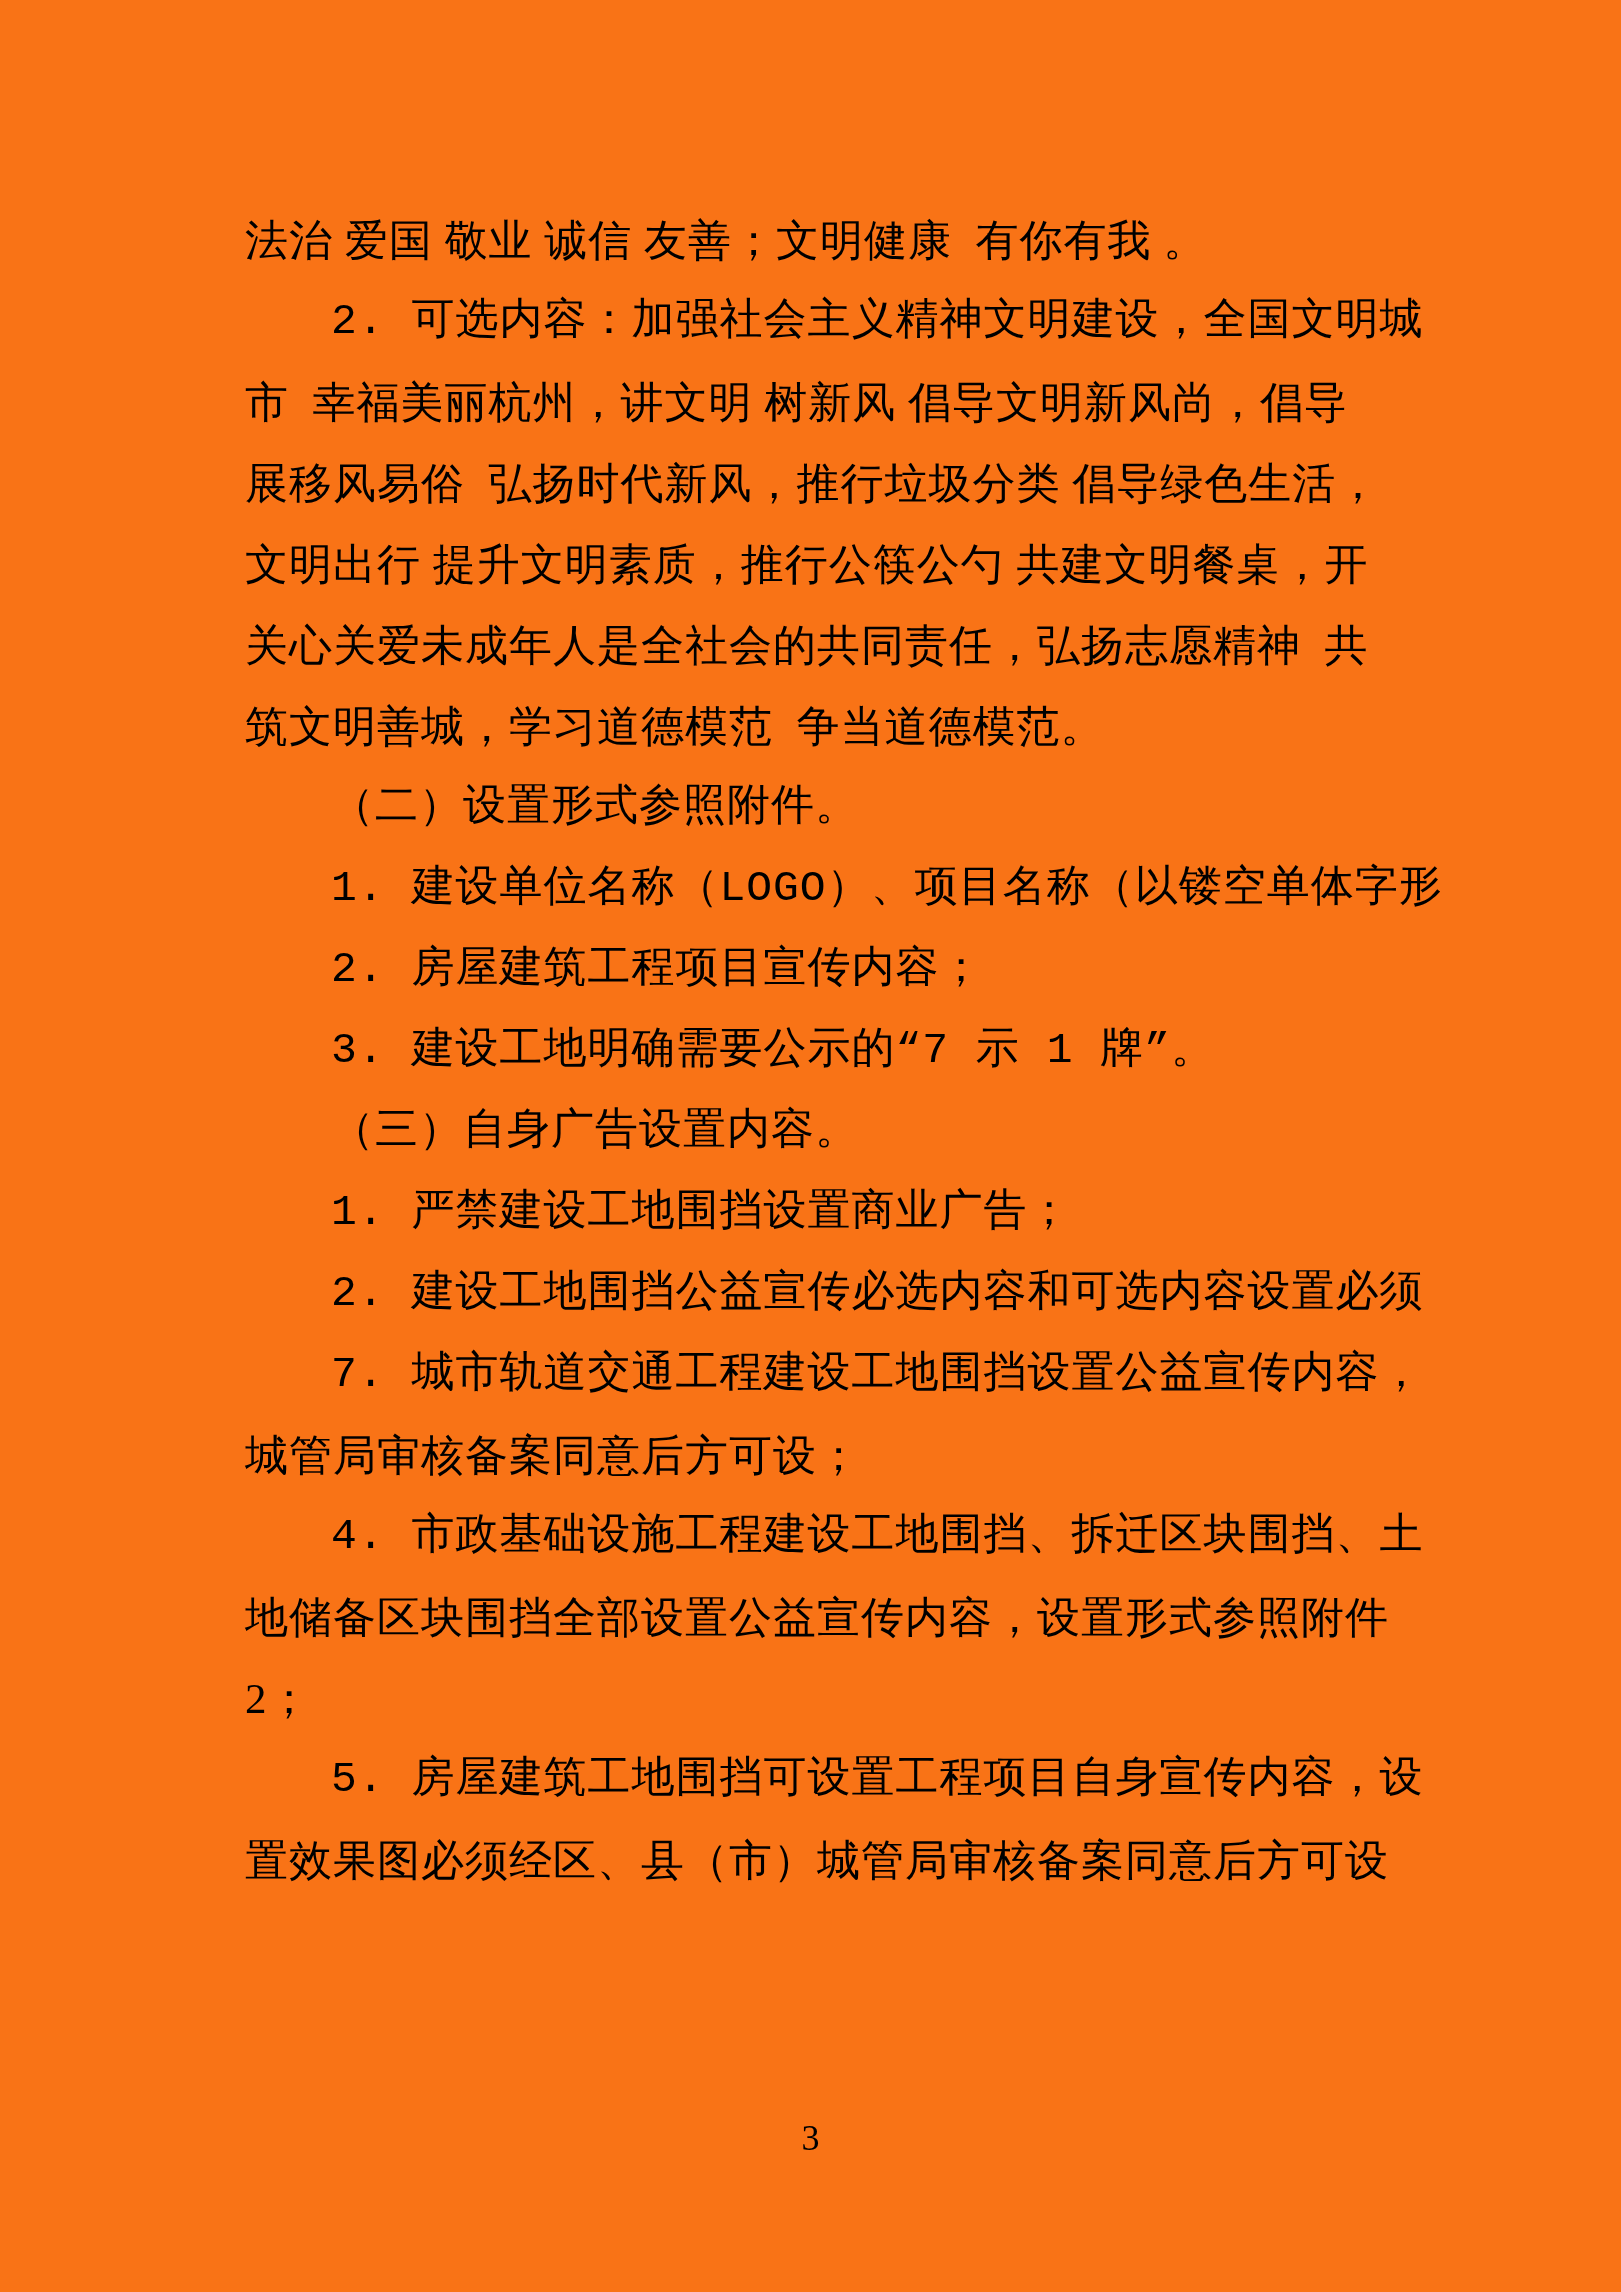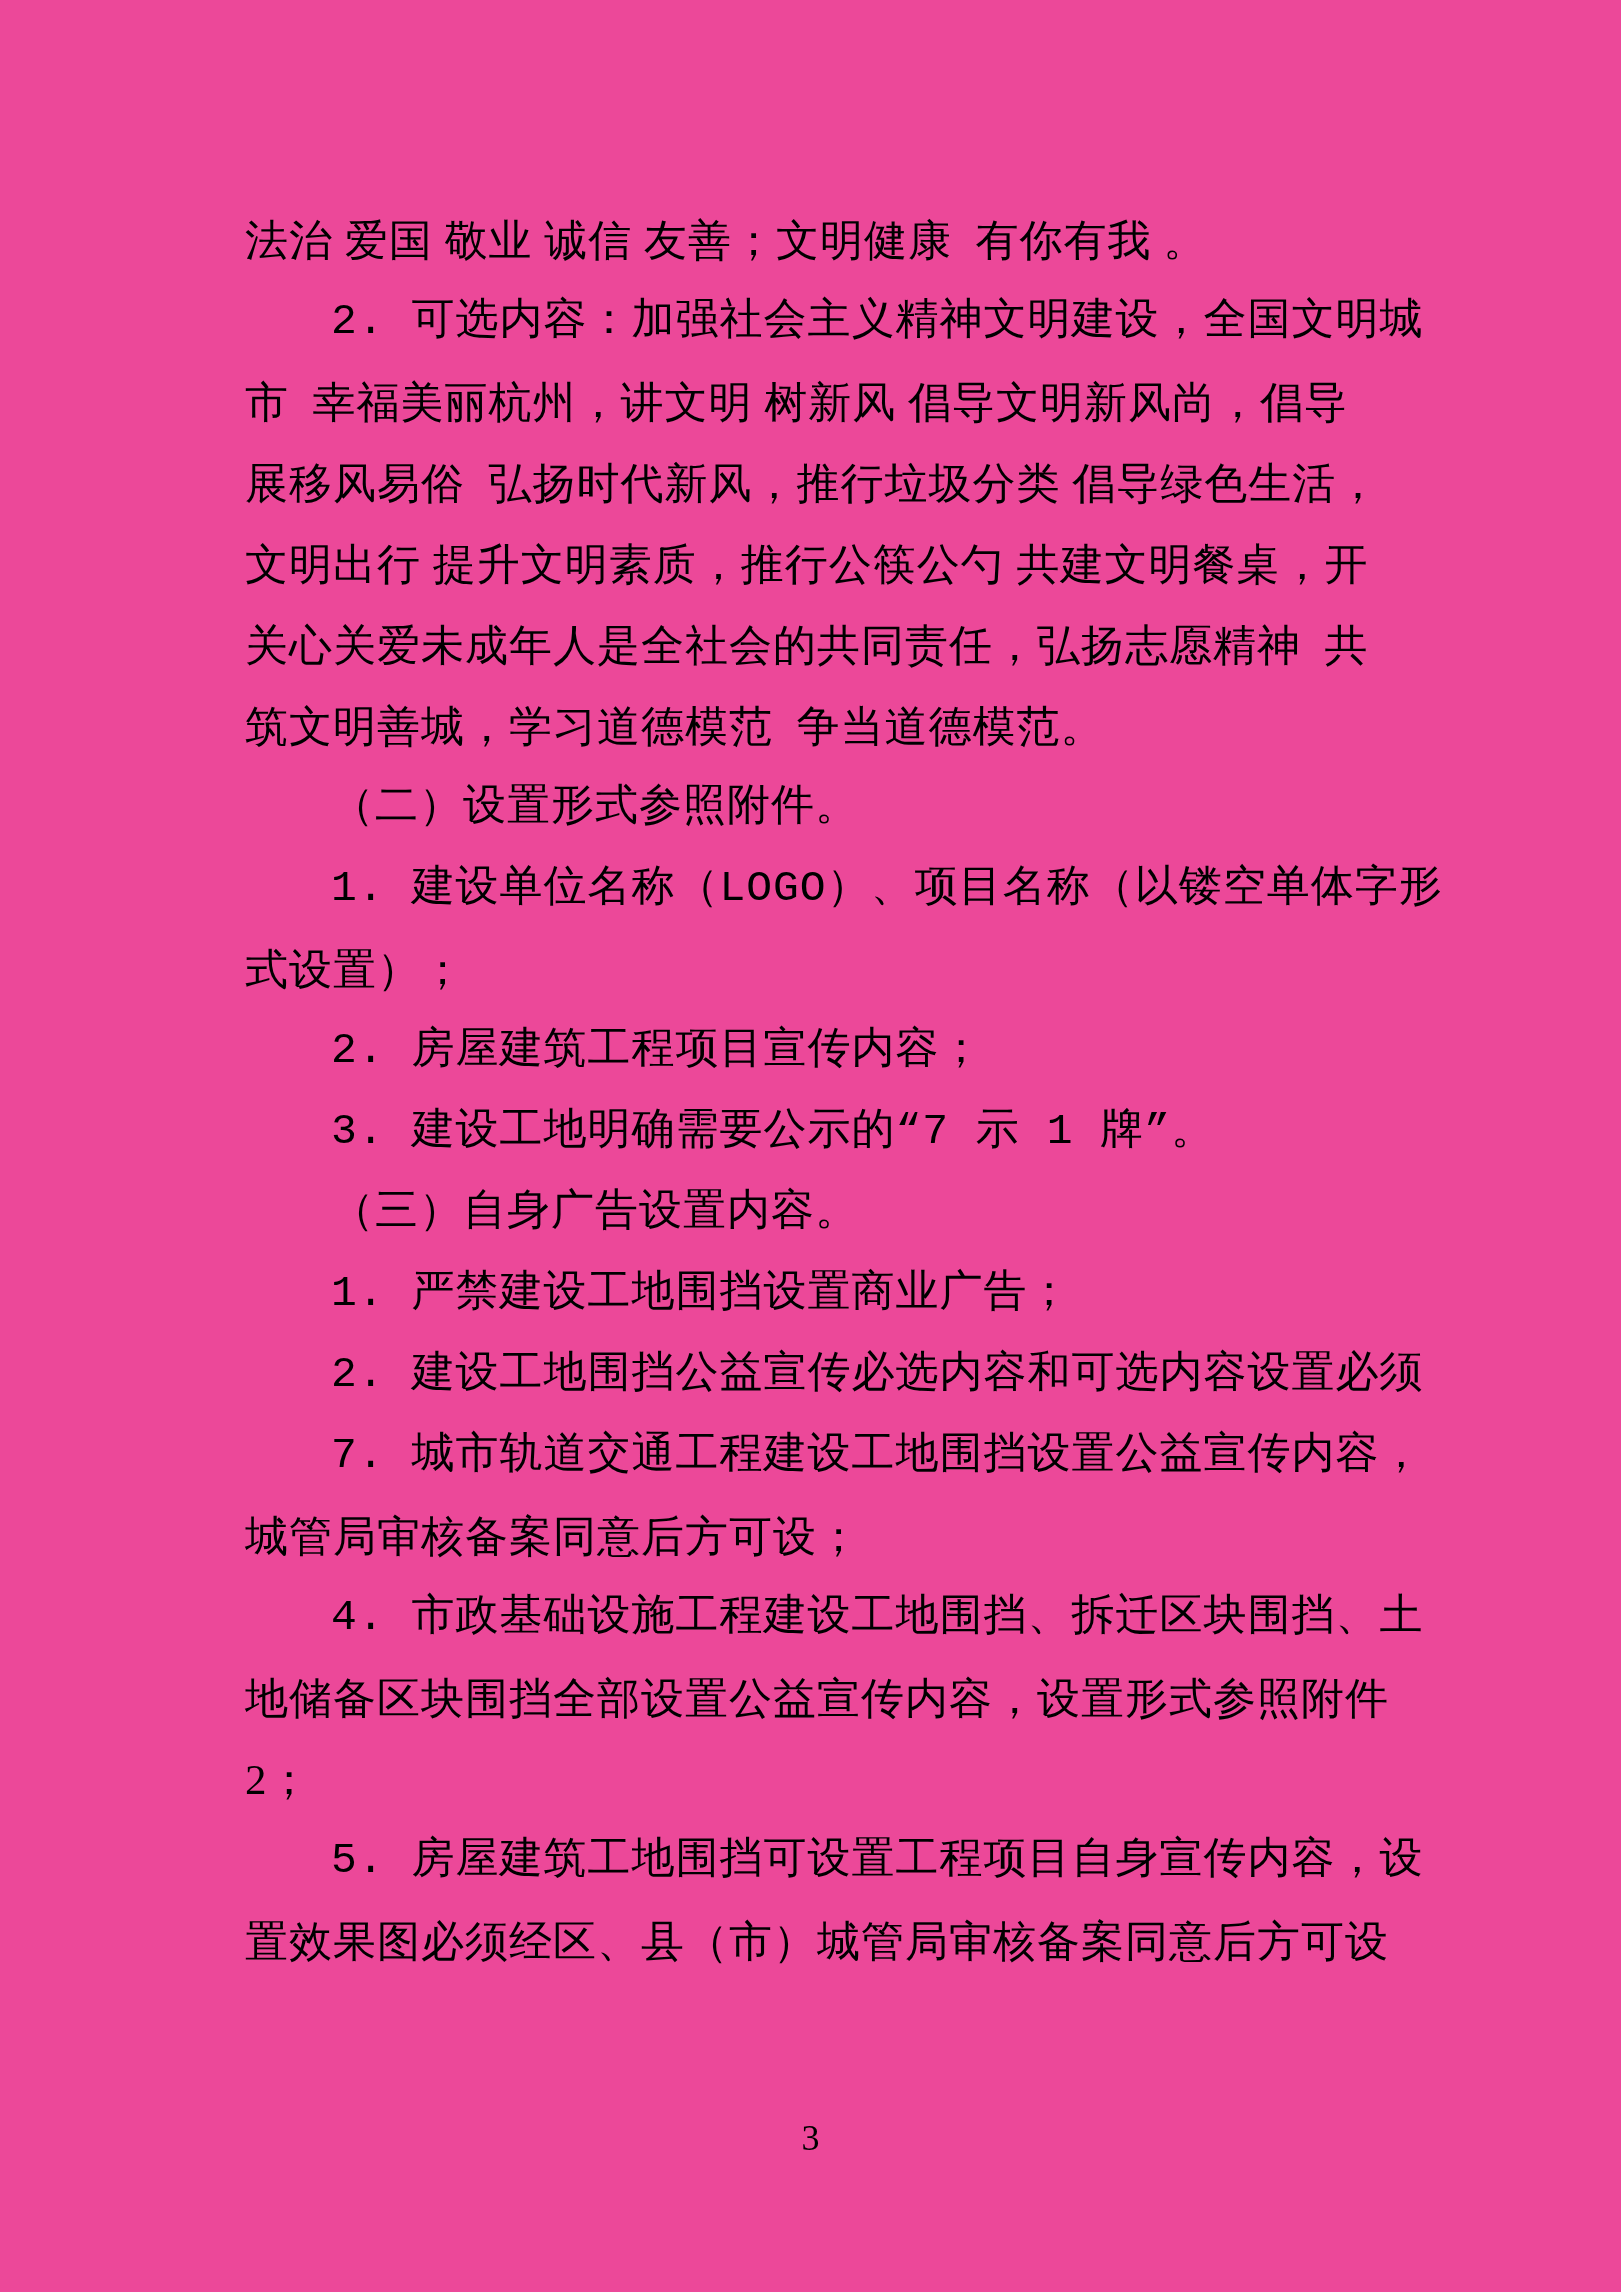--- a/index.html
+++ b/index.html
@@ -4,21 +4,21 @@
 <style>
   html, body {
     margin: 0;
     padding: 0;
     background: #ffffff;
   }
   .page {
     position: relative;
     width: 1621px;
     height: 2293px;
-    background: #ec4899;
+    background: #f97316;
     overflow: hidden;
     font-family: "Liberation Serif", "DejaVu Serif", serif;
     color: #000000;
   }
   .doc-body {
     position: absolute;
     left: 245px;
     top: 200px;
     width: 1141px;
   }
@@ -55,21 +55,20 @@
   <main class="doc-body">
       <div class="line">法治 爱国 敬业 诚信 友善；文明健康  有你有我 。</div>
       <div class="line indent">2. 可选内容：加强社会主义精神文明建设，全国文明城</div>
       <div class="line">市  幸福美丽杭州，讲文明 树新风 倡导文明新风尚，倡导</div>
       <div class="line">展移风易俗  弘扬时代新风，推行垃圾分类 倡导绿色生活，</div>
       <div class="line">文明出行 提升文明素质，推行公筷公勺 共建文明餐桌，开</div>
       <div class="line">关心关爱未成年人是全社会的共同责任，弘扬志愿精神  共</div>
       <div class="line">筑文明善城，学习道德模范  争当道德模范。</div>
       <div class="line indent">（二）设置形式参照附件。</div>
       <div class="line indent">1. 建设单位名称（LOGO）、项目名称（以镂空单体字形</div>
-      <div class="line">式设置）；</div>
       <div class="line indent">2. 房屋建筑工程项目宣传内容；</div>
       <div class="line indent">3. 建设工地明确需要公示的“7 示 1 牌”。</div>
       <div class="line indent">（三）自身广告设置内容。</div>
       <div class="line indent">1. 严禁建设工地围挡设置商业广告；</div>
       <div class="line indent">2. 建设工地围挡公益宣传必选内容和可选内容设置必须</div>
       <div class="line indent">7. 城市轨道交通工程建设工地围挡设置公益宣传内容，</div>
       <div class="line">城管局审核备案同意后方可设；</div>
       <div class="line indent">4. 市政基础设施工程建设工地围挡、拆迁区块围挡、土</div>
       <div class="line">地储备区块围挡全部设置公益宣传内容，设置形式参照附件</div>
       <div class="line">2；</div>

